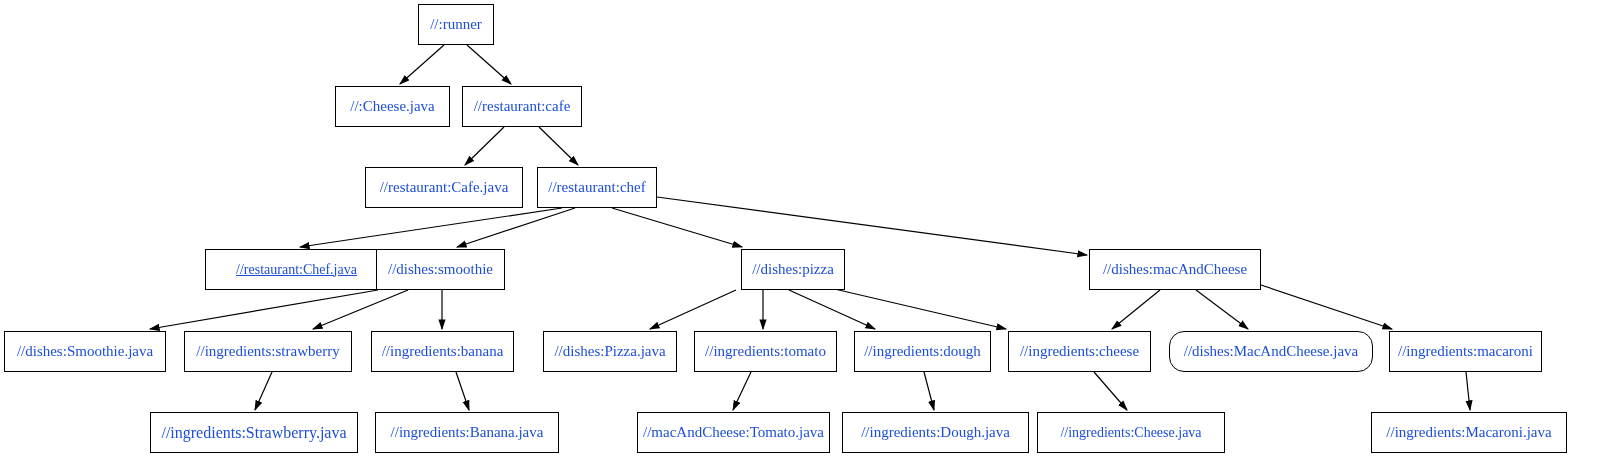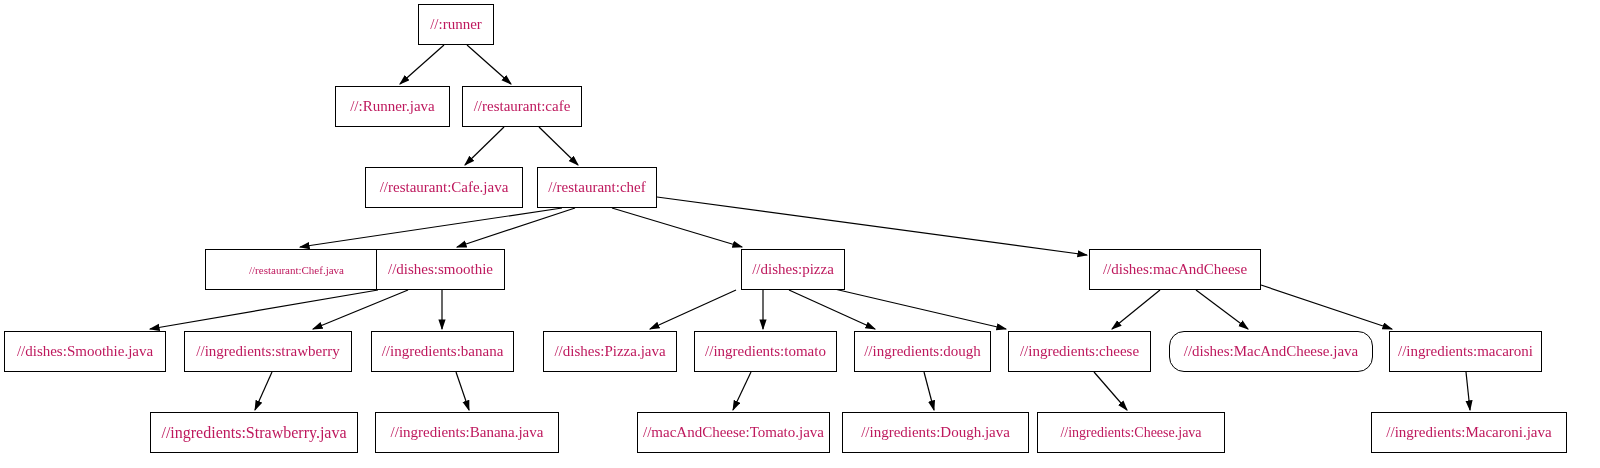--- a/index.html
+++ b/index.html
@@ -1,21 +1,21 @@
 <!DOCTYPE html>
 <html><head>
 <meta charset="utf-8">
 <style>
   html,body{margin:0;padding:0;background:#ffffff;}
   #canvas{position:relative;width:1600px;height:468px;overflow:hidden;
           font-family:"Liberation Serif","DejaVu Serif",serif;background:#ffffff;}
   #edges{position:absolute;left:0;top:0;width:1600px;height:468px;}
   .node{position:absolute;box-sizing:border-box;border:1px solid #000000;
         background:#ffffff;display:flex;align-items:center;justify-content:center;
-        font-size:15px;color:#be185d;white-space:nowrap;letter-spacing:0px;}
+        font-size:15px;color:#1d4ed8;white-space:nowrap;letter-spacing:0px;}
   .node span{pointer-events:none;}
 </style>
 </head>
 <body>
 
 <div id="canvas">
   <svg id="edges" viewBox="0 0 1600 468" xmlns="http://www.w3.org/2000/svg">
     <defs>
       <marker id="arrowhead" markerWidth="9" markerHeight="9" refX="8" refY="3" orient="auto" markerUnits="strokeWidth">
         <path d="M0,0 L9,3 L0,6 z" fill="#000000"></path>
@@ -46,32 +46,32 @@
         <line x1="924" y1="372" x2="934" y2="410" stroke="#000000" stroke-width="1.2" marker-end="url(#arrowhead)"></line>
         <line x1="1094" y1="372" x2="1127" y2="410" stroke="#000000" stroke-width="1.2" marker-end="url(#arrowhead)"></line>
         <line x1="1466" y1="372" x2="1470" y2="410" stroke="#000000" stroke-width="1.2" marker-end="url(#arrowhead)"></line>
       </g>
   </svg>
   <div id="node-layer">
       <div class="node" style="left: 418px; top: 4px; width: 76px; height: 41px; border-color: rgb(0, 0, 0); background: rgb(255, 255, 255); font-size: 15px;">
         <span>//:runner</span>
       </div>
       <div class="node" style="left: 335px; top: 86px; width: 115px; height: 41px; border-color: rgb(0, 0, 0); background: rgb(255, 255, 255); font-size: 15px;">
-        <span>//:Runner.java</span>
+        <span>//:Cheese.java</span>
       </div>
       <div class="node" style="left: 462px; top: 86px; width: 120px; height: 41px; border-color: rgb(0, 0, 0); background: rgb(255, 255, 255); font-size: 15px;">
         <span>//restaurant:cafe</span>
       </div>
       <div class="node" style="left: 365px; top: 167px; width: 158px; height: 41px; border-color: rgb(0, 0, 0); background: rgb(255, 255, 255); font-size: 15px;">
         <span>//restaurant:Cafe.java</span>
       </div>
       <div class="node" style="left: 537px; top: 167px; width: 120px; height: 41px; border-color: rgb(0, 0, 0); background: rgb(255, 255, 255); font-size: 15px;">
         <span>//restaurant:chef</span>
       </div>
-      <div class="node" style="left: 205px; top: 249px; width: 183px; height: 41px; border-color: rgb(0, 0, 0); background: rgb(255, 255, 255); font-size: 11px;">
+      <div class="node" style="left: 205px; top: 249px; width: 183px; height: 41px; border-color: rgb(0, 0, 0); background: rgb(255, 255, 255); font-size: 14px; text-decoration: underline;">
         <span>//restaurant:Chef.java</span>
       </div>
       <div class="node" style="left: 376px; top: 249px; width: 129px; height: 41px; border-color: rgb(0, 0, 0); background: rgb(255, 255, 255); font-size: 15px; font-family: Liberation Serif, serif;">
         <span>//dishes:smoothie</span>
       </div>
       <div class="node" style="left: 709px; top: 249px; width: 104px; height: 41px; border-color: rgb(0, 0, 0); background: rgb(255, 255, 255); font-size: 15px; margin-left: 32px;">
         <span>//dishes:pizza</span>
       </div>
       <div class="node" style="left: 1089px; top: 249px; width: 172px; height: 41px; border-color: rgb(0, 0, 0); background: rgb(255, 255, 255); font-size: 15px;">
         <span>//dishes:macAndCheese</span>

